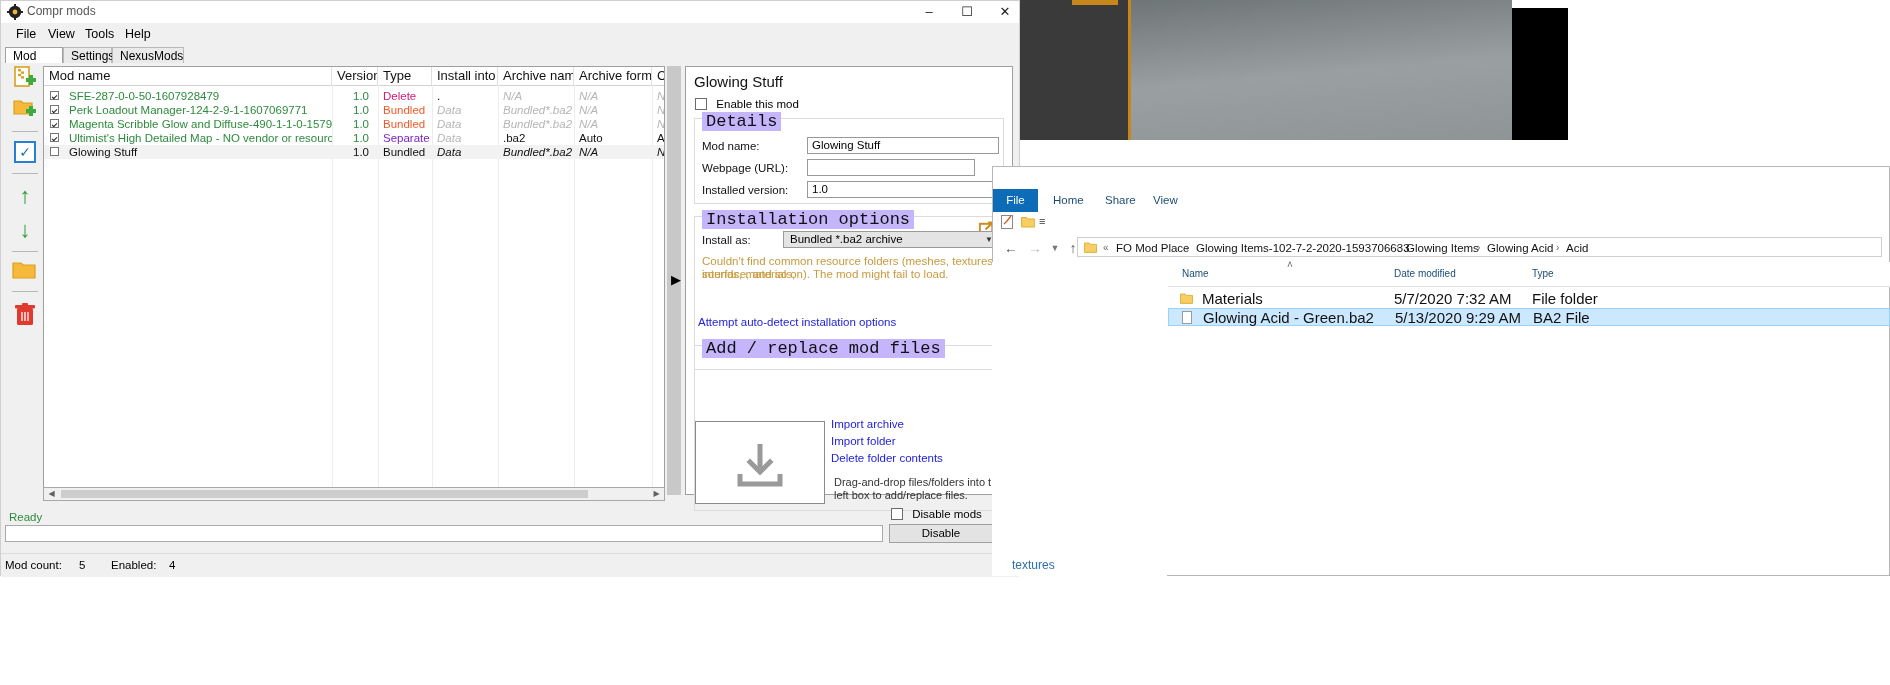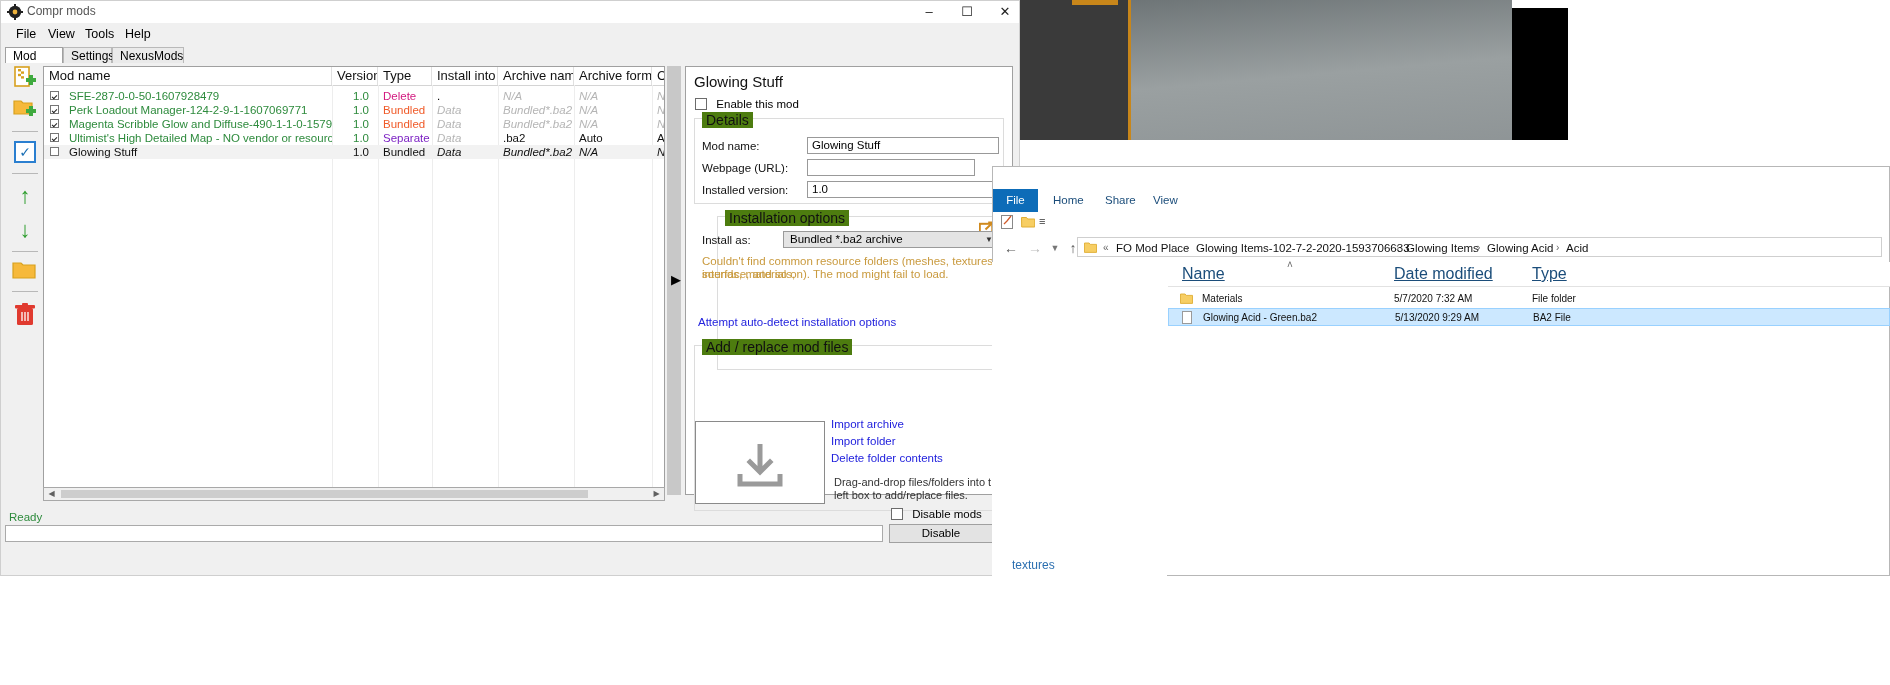--- a/index.html
+++ b/index.html
@@ -88,21 +88,21 @@
   
   #detail{position:absolute;left:684px;top:3px;width:328px;height:429px;background:#fff;
       border:1px solid #a0a0a0;box-sizing:border-box;}
   #detail-title{position:absolute;left:8px;top:6px;font-size:15px;color:#111;}
   #enable-row{position:absolute;left:9px;top:30px;}
   .wcb{display:inline-block;width:12px;height:12px;border:1px solid #6b6b6b;background:#fff;
       vertical-align:-2px;box-sizing:border-box;}
   #enable-label{display:inline-block;margin-left:6px;font-size:11.5px;vertical-align:0px;}
 
   .group{position:absolute;border:1px solid #dcdcdc;box-sizing:border-box;}
-  .group-title{position:absolute;top:-7px;left:7px;background:#4d7c0f;padding:0 4px;font-size:14px;color:#111;}
+  .group-title{position:absolute;top:-7px;left:7px;background:#c4b5fd;padding:0 4px;font-size:17px;color:#111;font-family:Liberation Mono, monospace;}
   .fld-label{position:absolute;font-size:11.5px;color:#111;}
   .txtbox{position:absolute;background:#fff;border:1px solid #999;box-sizing:border-box;
       height:17px;line-height:15px;font-size:11.5px;padding-left:4px;overflow:hidden;white-space:nowrap;}
   .combo{position:absolute;background:#e4e4e4;border:1px solid #9a9a9a;box-sizing:border-box;
       height:17px;line-height:15px;font-size:11.5px;padding-left:6px;overflow:hidden;white-space:nowrap;}
   .combo .arw{position:absolute;right:5px;top:0;font-size:8px;color:#333;}
   #url-ext{position:absolute;left:978px;top:158px;width:16px;height:16px;color:#d08a1e;font-size:14px;line-height:16px;}
   .warn{position:absolute;color:#c99a3e;font-size:11.5px;line-height:13px;}
   .link{position:absolute;color:#2222dd;font-size:11.5px;cursor:default;}
   #dropbox{position:absolute;left:694px;top:358px;width:130px;height:83px;background:#fff;border:1px solid #8a8a8a;box-sizing:border-box;}
@@ -130,25 +130,25 @@
   .ex-tab.file{background:#0d6cb8;color:#fff;}
   #ex-qat{position:absolute;left:0;top:45px;width:896px;height:22px;background:#fff;border-bottom:1px solid #dcdcdc;}
   #ex-nav{position:absolute;left:0;top:67px;width:896px;height:28px;background:#fff;}
   .nav-btn{position:absolute;top:4px;width:20px;height:20px;text-align:center;line-height:20px;font-size:14px;cursor:default;}
   #addressbar{position:absolute;left:1077px;top:237px;width:805px;height:20px;border:1px solid #cfcfcf;box-sizing:border-box;background:#fff;}
   .crumb{position:absolute;top:2px;font-size:11.5px;color:#111;line-height:16px;white-space:nowrap;cursor:default;}
   .sep{position:absolute;top:2px;font-size:10px;color:#666;line-height:16px;}
   #ex-split{position:absolute;left:992px;top:262px;width:898px;height:314px;}
   #ex-leftpane{position:absolute;left:0;top:0;width:168px;height:314px;background:#fff;border-right:1px solid #e3e3e3;}
   #ex-listhead{position:absolute;left:176px;top:0;width:722px;height:24px;background:#fff;border-bottom:1px solid #e2e2e2;}
-  .lh{position:absolute;top:0;height:24px;line-height:24px;font-size:16px;color:#1b4d7a;padding-left:6px;box-sizing:border-box;cursor:default;text-decoration:underline;}
+  .lh{position:absolute;top:0;height:24px;line-height:24px;font-size:10px;color:#1b4d7a;padding-left:6px;box-sizing:border-box;cursor:default;}
   #sortmark{position:absolute;left:1287px;top:259px;font-size:10px;color:#666;}
   .ex-row{position:absolute;left:176px;width:722px;height:18px;}
   .ex-row.sel{background:#cce8ff;border:1px solid #99d1ff;box-sizing:border-box;}
-  .ex-c{position:absolute;top:0;height:18px;line-height:18px;font-size:10px;color:#111;padding-left:6px;box-sizing:border-box;white-space:nowrap;overflow:hidden;}
+  .ex-c{position:absolute;top:0;height:18px;line-height:18px;font-size:15px;color:#111;padding-left:6px;box-sizing:border-box;white-space:nowrap;overflow:hidden;}
   .folder-glyph{position:absolute;width:13px;height:11px;}
   .file-glyph{position:absolute;width:10px;height:13px;border:1px solid #9a9a9a;background:#fff;box-sizing:border-box;}
   #ex-bottomtext{position:absolute;left:1012px;top:558px;font-size:12px;color:#2b6fb0;}
   #ex-vscroll{position:absolute;left:1153px;top:262px;width:14px;height:314px;background:#fff;}
 </style>
 </head>
 <body>
 
 <div id="desktop-bg">
   <div class="game-strip" id="game-dark"></div>
@@ -344,21 +344,21 @@
     <div id="url-ext">
       <svg width="16" height="16" viewBox="0 0 16 16">
         <rect x="0.8" y="2.8" width="12.5" height="11" fill="none" stroke="#d08a1e" stroke-width="2"></rect>
         <path d="M6.5 8.5 L13 2.2" stroke="#d08a1e" stroke-width="2"></path>
         <path d="M9.2 1.6 h4.6 v4.6" fill="none" stroke="#d08a1e" stroke-width="2"></path>
       </svg>
     </div>
     <div class="fld-label" style="left:701px;top:121px">Installed version:</div>
     <div class="txtbox" style="left:806px;top:118px;width:192px">1.0</div>
 
-    <div class="group" style="left:716px;top:153px;width:310px;height:154px">
+    <div class="group" style="left:693px;top:153px;width:310px;height:154px">
       <span class="group-title">Installation options</span>
     </div>
     <div class="fld-label" style="left:701px;top:171px">Install as:</div>
     <div class="combo" style="left:782px;top:168px;width:216px">
       <span>Bundled *.ba2 archive</span>
       <span class="arw">▼</span>
     </div>
     <div class="warn" style="left:701px;top:192px;width:298px">Couldn't find common resource folders (meshes, textures, sounds, materials,</div>
     <div class="warn" style="left:701px;top:205px;width:298px">interface, and so on). The mod might fail to load.</div>
     <div class="link" style="left:697px;top:253px">Attempt auto-detect installation options</div>
@@ -384,20 +384,26 @@
   <div id="mm-status">
     <div id="status-text">Ready</div>
     <div id="status-field"></div>
   </div>
   <div id="disable-row">
     <span class="wcb"></span>
     <span style="margin-left:6px">Disable mods</span>
   </div>
   <div id="deploy-btn">Disable</div>
 
+  <div id="mm-footer">
+    <div class="foot-lbl" style="left:4px">Mod count:</div>
+    <div class="foot-lbl" style="left:78px">5</div>
+    <div class="foot-lbl" style="left:110px">Enabled:</div>
+    <div class="foot-lbl" style="left:168px">4</div>
+  </div>
 </div>
 
 <div id="ex-window">
   <div id="ex-ribbon">
     <div class="ex-tab file" style="left:0px;width:45px;text-align:center;padding:0">File</div>
     <div class="ex-tab" style="left:48px">Home</div>
     <div class="ex-tab" style="left:100px">Share</div>
     <div class="ex-tab" style="left:148px">View</div>
   </div>
   <div id="ex-qat">

